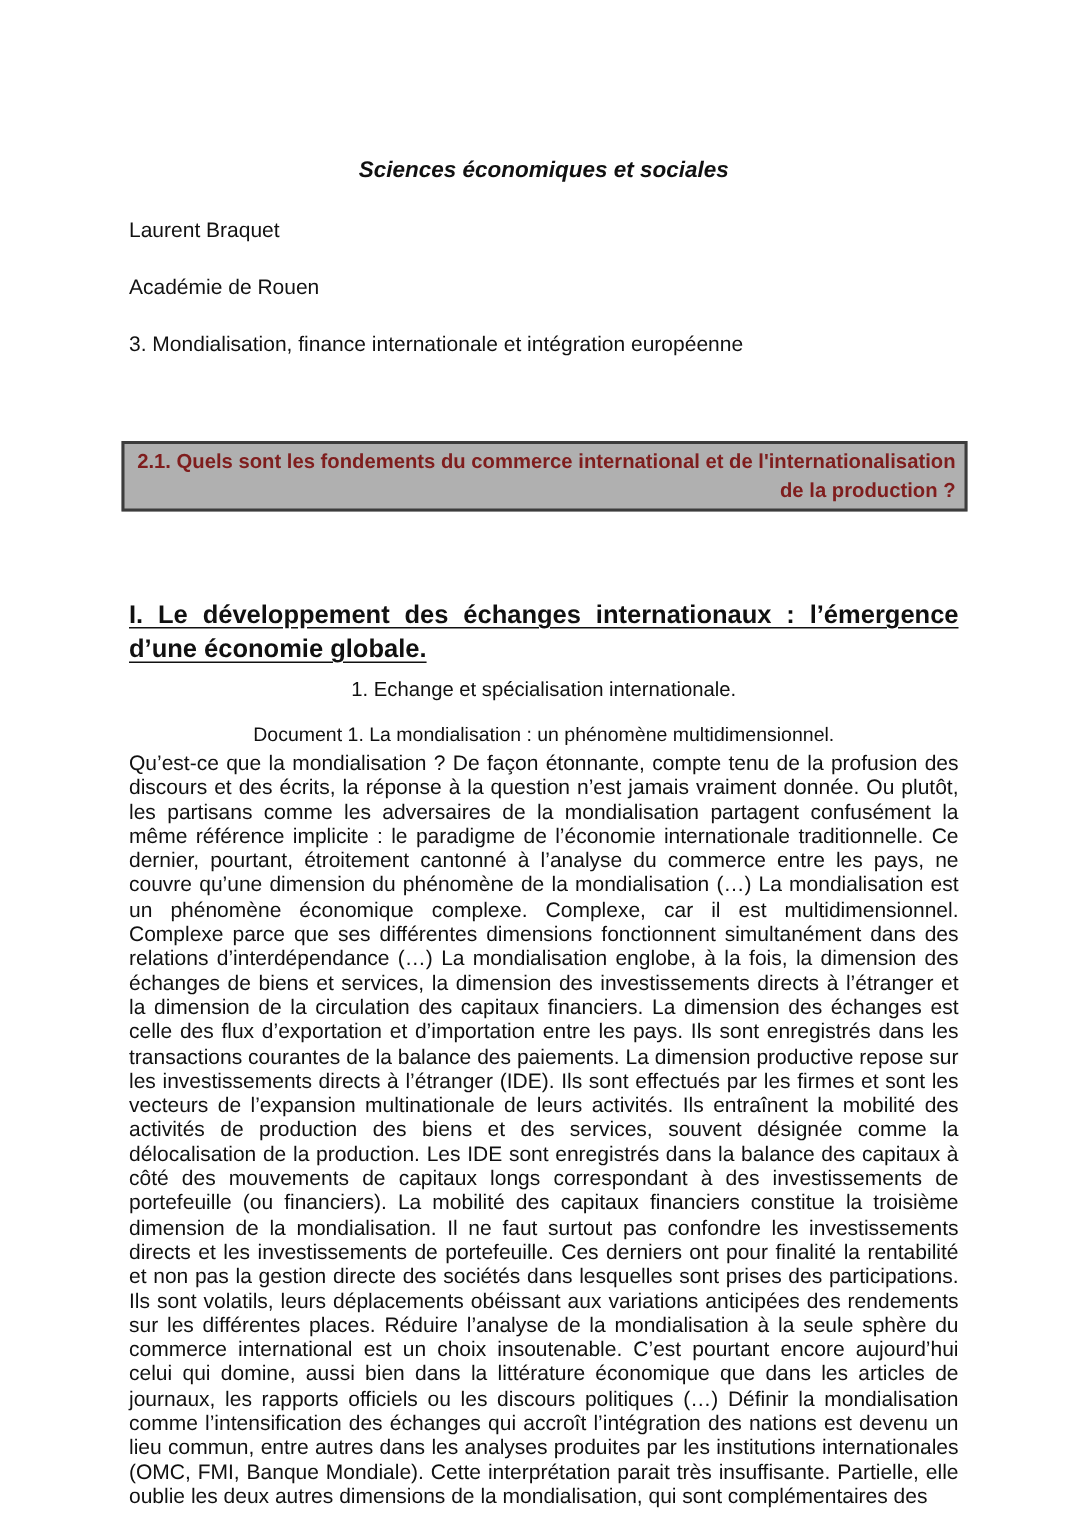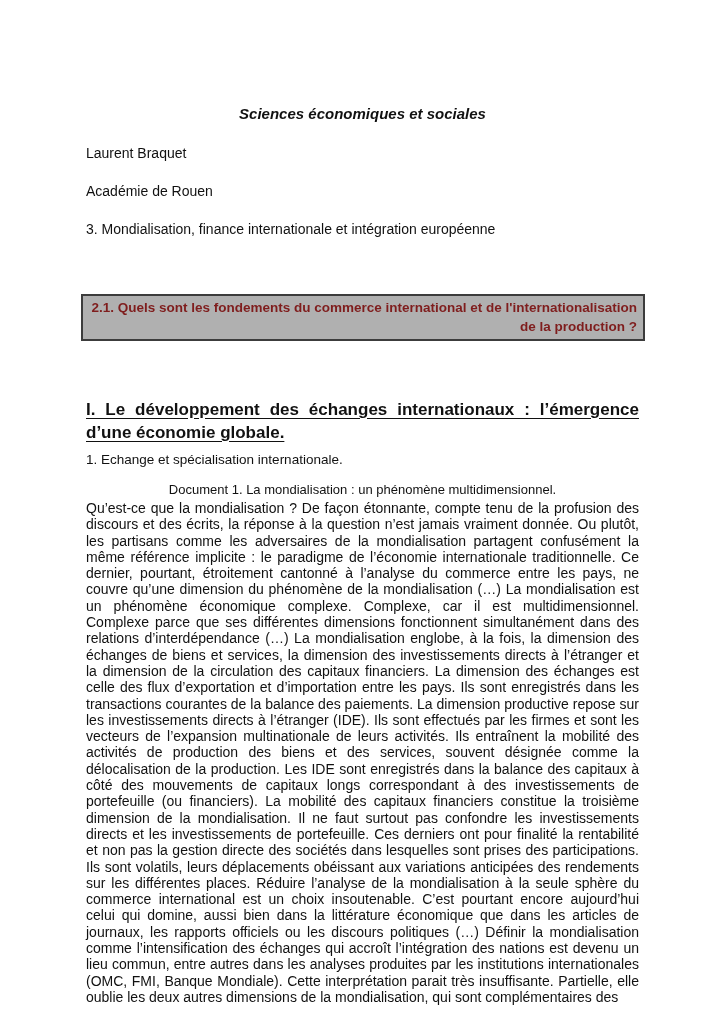--- a/index.html
+++ b/index.html
@@ -47,21 +47,21 @@
     font-weight: bold;
     line-height: 23px;
     text-align: justify;
     text-decoration: underline;
     text-underline-offset: 3px;
   }
   .subheading {
     margin-top: 7px;
     font-size: 13.5px;
     line-height: 17px;
-    text-align: left;
+    text-align: center;
   }
   .doc1-title {
     margin-top: 14px;
     font-size: 13px;
     font-weight: normal;
     text-align: center;
     line-height: 16px;
   }
   .body-text {
     margin: 2px 0 0 0;

